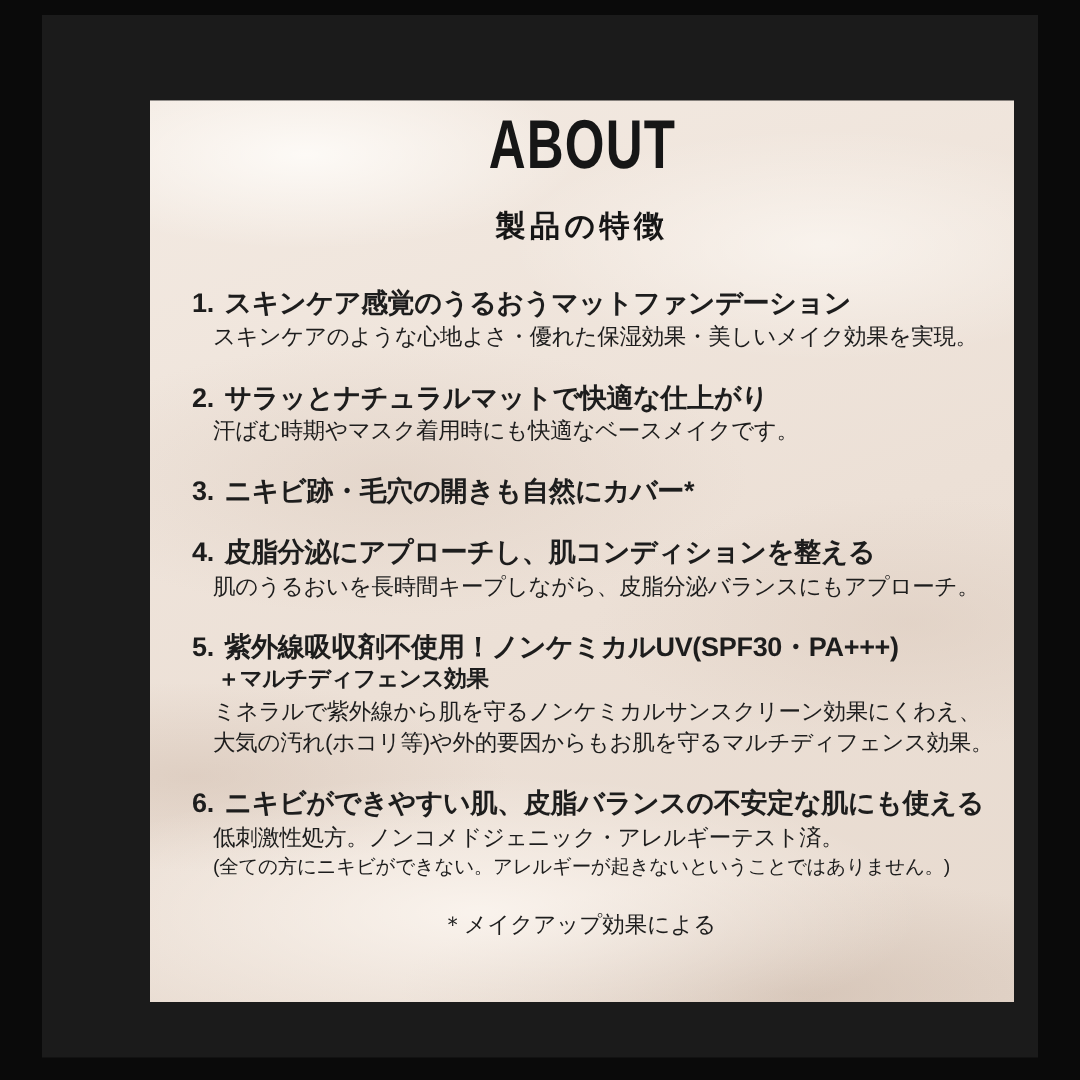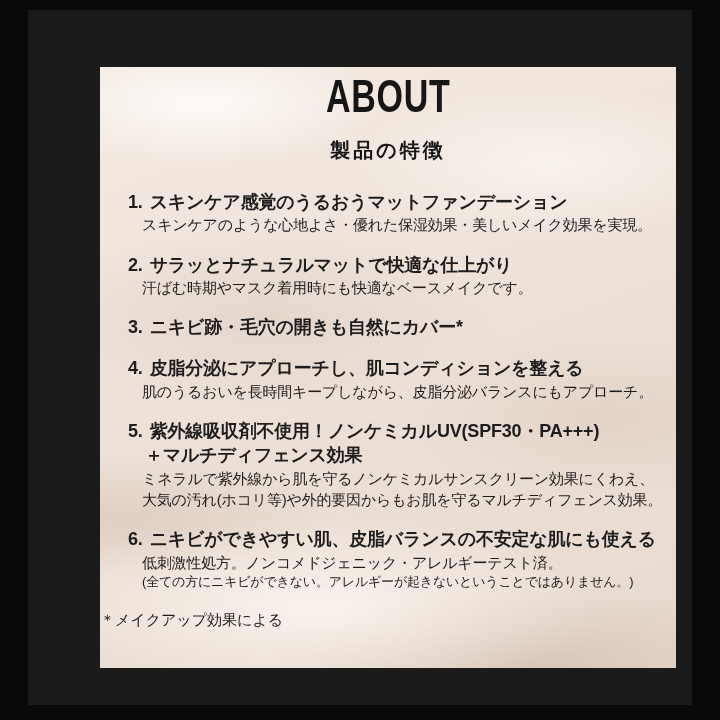--- a/index.html
+++ b/index.html
@@ -29,24 +29,24 @@
   .title{
     display:inline-block;font-size:46px;font-weight:700;line-height:1;
     letter-spacing:1px;transform:scaleX(0.74);transform-origin:center;
     color:#161616;
   }
   .subtitle{font-size:20px;font-weight:700;letter-spacing:3px;margin-top:18px;color:#161616;}
   .features{margin:26px 0 0 0;padding:0 16px 0 28px;list-style:none;}
   .feature{margin-bottom:17px;white-space:nowrap;}
   .fhead{font-size:18px;font-weight:700;line-height:1.35;letter-spacing:-0.2px;}
   .fnum{display:inline-block;margin-right:7px;}
-  .fhead2{font-size:18px;font-weight:700;line-height:1.35;padding-left:17px;letter-spacing:-0.2px;}
+  .fhead2{font-size:15px;font-weight:700;line-height:1.35;padding-left:17px;letter-spacing:-0.2px;}
   .fsub{font-size:15px;line-height:1.42;padding-left:14px;letter-spacing:-0.2px;}
   .fnote{font-size:13px;line-height:1.4;padding-left:14px;letter-spacing:-0.2px;}
-  .footnote{text-align:left;padding-right:4px;font-size:15px;margin-top:20px;font-weight:400;}
+  .footnote{text-align:center;padding-right:4px;font-size:15px;margin-top:20px;font-weight:400;}
 </style>
 </head>
 <body>
 
 <div class="canvas">
   <div class="frame">
     <div class="panel">
 
       <div class="hdr">
         <div class="title">ABOUT</div>

